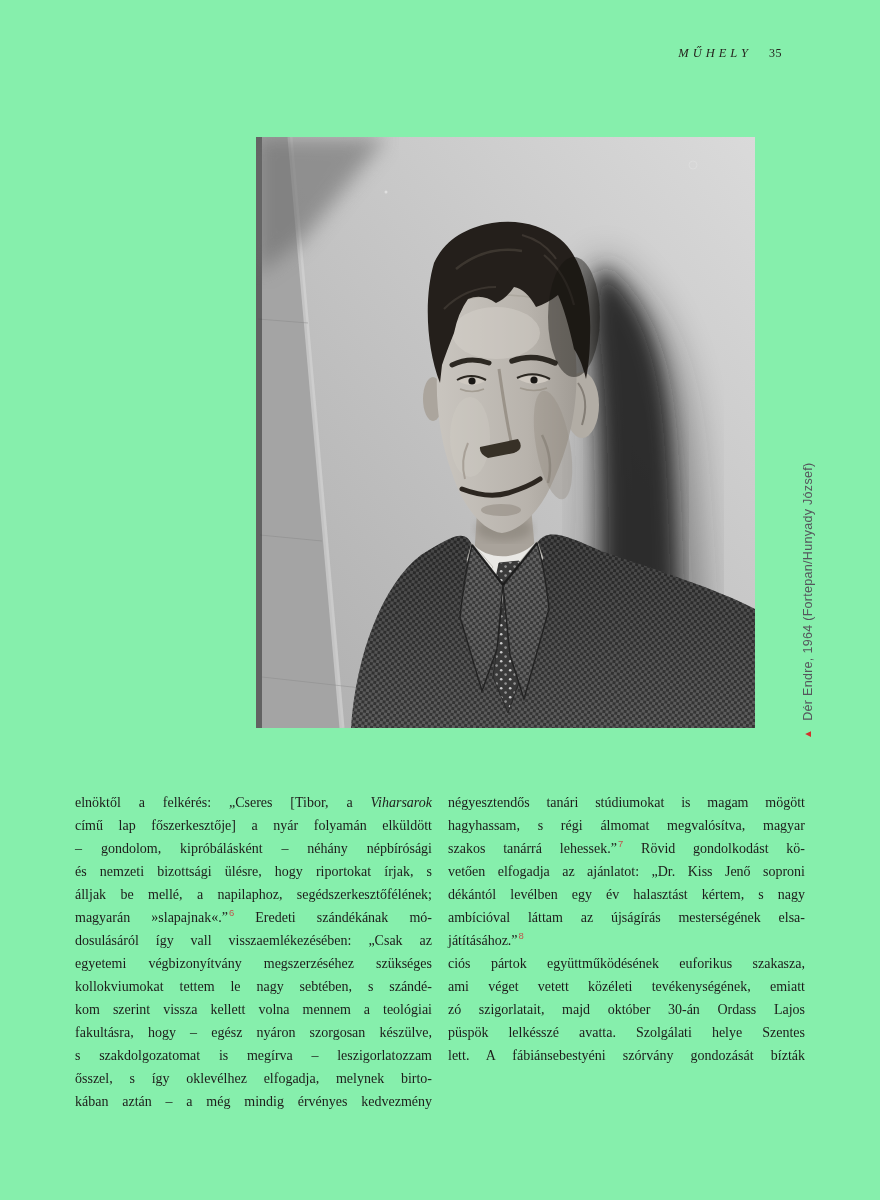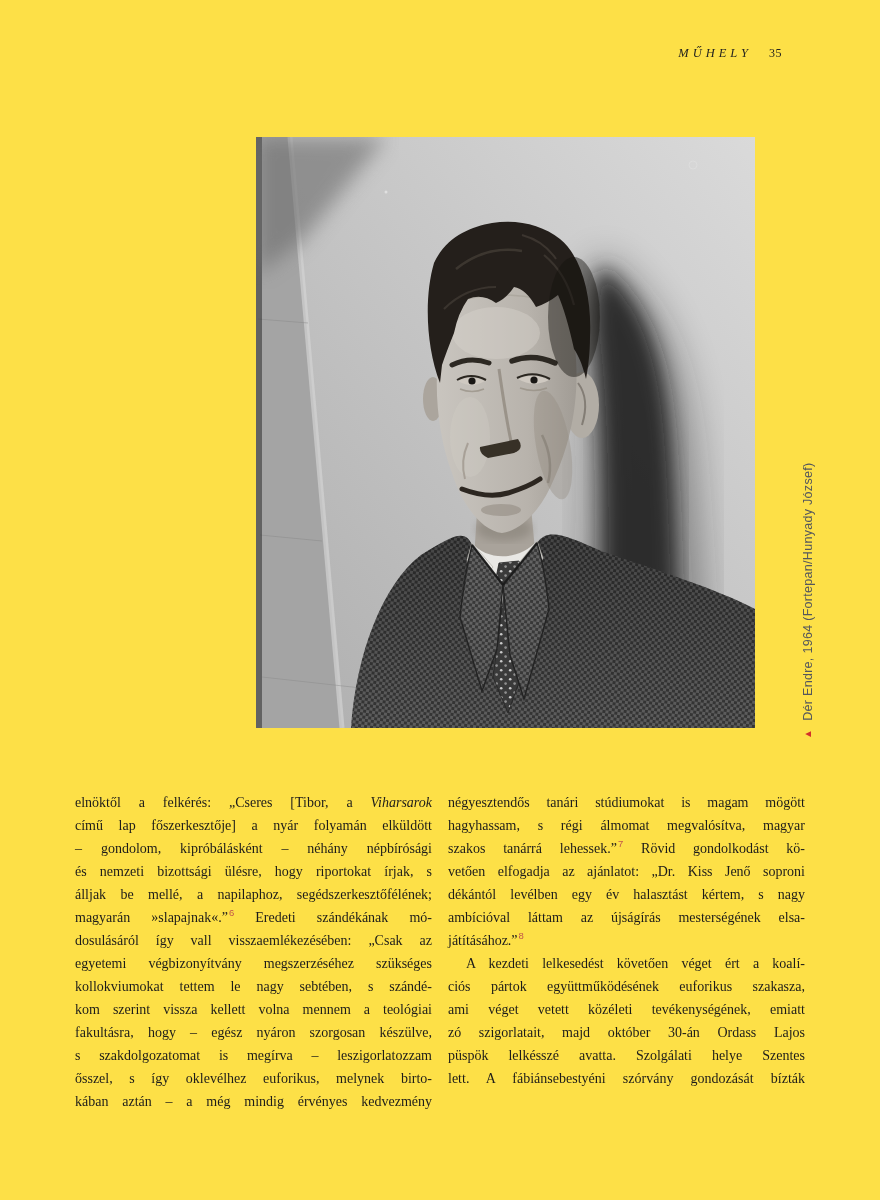--- a/index.html
+++ b/index.html
@@ -2,21 +2,21 @@
 <html style="--body-text: #1d1c1a; --header-text: #26251f; --caption-text: #55575c; --caption-marker: #d2312b; --footnote-ref: #c0554b;"><head>
 <meta charset="utf-8">
 <style>
   html,body { margin:0; padding:0; }
   body {
     width:880px; height:1200px; position:relative;
     background:#ffffff; overflow:hidden;
     font-family:"Liberation Serif", serif;
     color:var(--body-text,#1d1c1a);
   }
-  .page { position:absolute; inset:0; background:#fde047;text-decoration:underline; }
+  .page { position:absolute; inset:0; background:#86efac;text-decoration:underline; }
 
   
   .runhead {
     position:absolute; top:46px; right:98px;
     display:flex; align-items:baseline; gap:17px;
     color:var(--header-text,#26251f);
   }
   .journal {
     font-style:italic; font-size:12.5px; letter-spacing:4px;
     font-family:"Liberation Serif", serif;
@@ -215,32 +215,31 @@
         <div class="line"><span>– gondolom, kipróbálásként – néhány népbírósági</span></div>
         <div class="line"><span>és nemzeti bizottsági ülésre, hogy riportokat írjak, s</span></div>
         <div class="line"><span>álljak be mellé, a napilaphoz, segédszerkesztőfélének;</span></div>
         <div class="line"><span>magyarán »slapajnak«.”</span><sup class="fnref">6</sup><span> Eredeti szándékának mó-</span></div>
         <div class="line"><span>dosulásáról így vall visszaemlékezésében: „Csak az</span></div>
         <div class="line"><span>egyetemi végbizonyítvány megszerzéséhez szükséges</span></div>
         <div class="line"><span>kollokviumokat tettem le nagy sebtében, s szándé-</span></div>
         <div class="line"><span>kom szerint vissza kellett volna mennem a teológiai</span></div>
         <div class="line"><span>fakultásra, hogy – egész nyáron szorgosan készülve,</span></div>
         <div class="line"><span>s szakdolgozatomat is megírva – leszigorlatozzam</span></div>
-        <div class="line"><span>ősszel, s így oklevélhez euforikus, melynek birto-</span></div>
+        <div class="line"><span>ősszel, s így oklevélhez elfogadja, melynek birto-</span></div>
         <div class="line"><span>kában aztán – a még mindig érvényes kedvezmény</span></div>
       </div>
     <div class="col" id="col-right">
         <div class="line"><span>négyesztendős tanári stúdiumokat is magam mögött</span></div>
         <div class="line"><span>hagyhassam, s régi álmomat megvalósítva, magyar</span></div>
         <div class="line"><span>szakos tanárrá lehessek.”</span><sup class="fnref">7</sup><span> Rövid gondolkodást kö-</span></div>
         <div class="line"><span>vetően elfogadja az ajánlatot: „Dr. Kiss Jenő soproni</span></div>
         <div class="line"><span>dékántól levélben egy év halasztást kértem, s nagy</span></div>
         <div class="line"><span>ambícióval láttam az újságírás mesterségének elsa-</span></div>
         <div class="line end"><span>játításához.”</span><sup class="fnref">8</sup></div>
-        <div class="line indent"><span>A kezdeti lelkesedést követően véget ért a koalí-</span></div>
         <div class="line"><span>ciós pártok együttműködésének euforikus szakasza,</span></div>
         <div class="line"><span>ami véget vetett közéleti tevékenységének, emiatt</span></div>
         <div class="line"><span>zó szigorlatait, majd október 30-án Ordass Lajos</span></div>
         <div class="line"><span>püspök lelkésszé avatta. Szolgálati helye Szentes</span></div>
         <div class="line"><span>lett. A fábiánsebestyéni szórvány gondozását bízták</span></div>
       </div>
   </div>
 
 </div>
 

